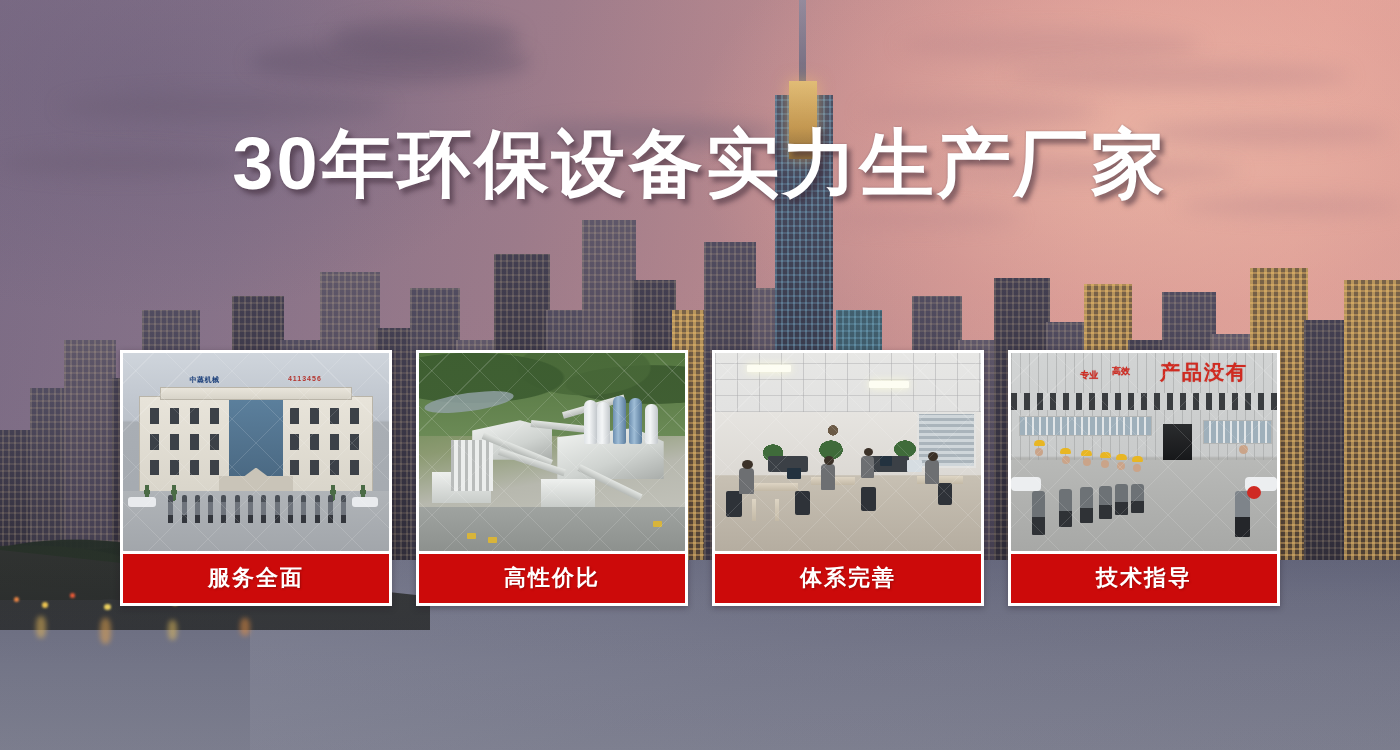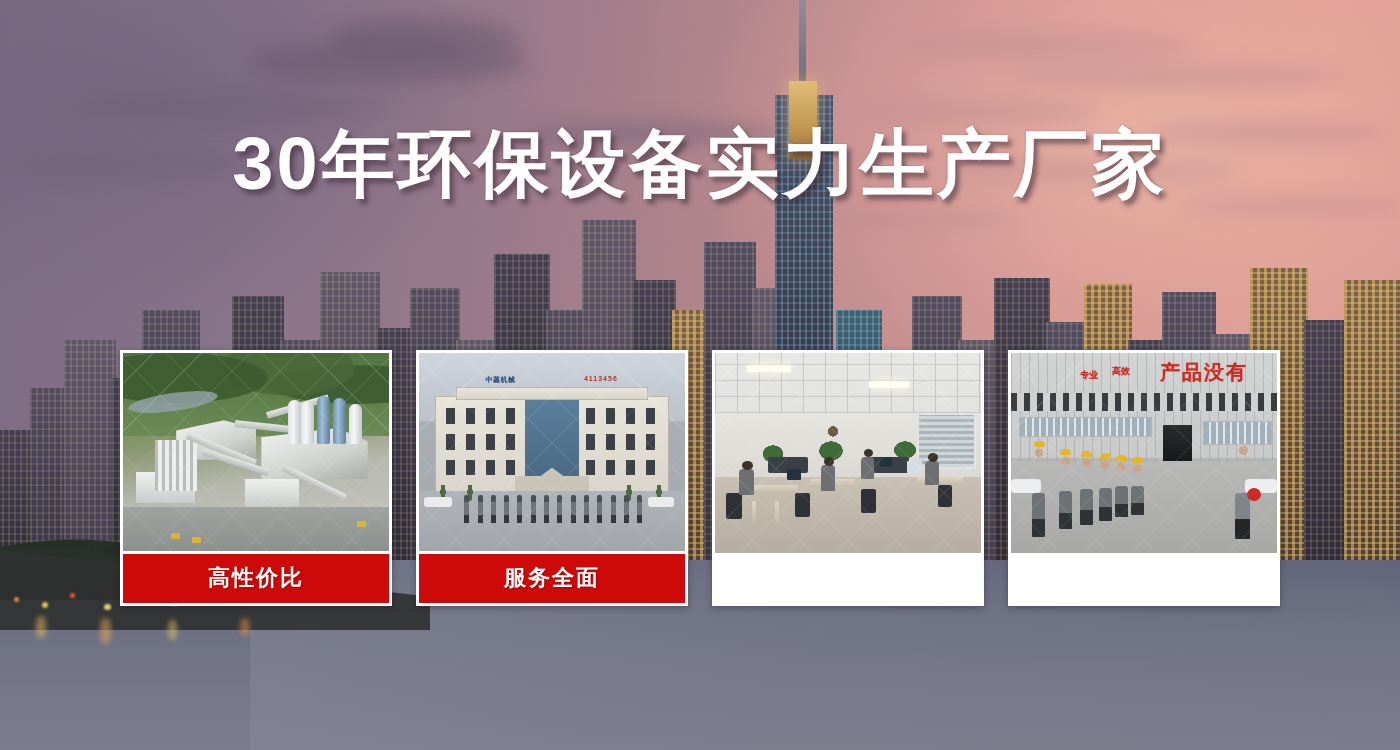--- a/index.html
+++ b/index.html
@@ -407,59 +407,20 @@
 
   <div class="veil"></div>
 
   <div class="headline">30年环保设备实力生产厂家</div>
 
 
   <div class="cards">
 
     <div class="card">
       <div class="photo">
-        <div class="p2">
-          <div class="green"></div>
-          <div class="river"></div>
-          <div class="yard"></div>
-
-          <div class="roofA" style="left:52%;top:38%;width:40%;height:26%;
-               clip-path:polygon(0 18%,72% 0,100% 26%,100% 100%,0 100%);"></div>
-          <div class="roofA" style="left:20%;top:34%;width:30%;height:20%;
-               clip-path:polygon(0 26%,60% 0,100% 22%,100% 100%,0 100%);"></div>
-          <div class="bldg2" style="left:5%;top:60%;width:22%;height:16%;"></div>
-          <div class="bldg2" style="left:46%;top:64%;width:20%;height:14%;"></div>
-          <div class="bldg2" style="left:12%;top:44%;width:16%;height:26%;
-               background-image:repeating-linear-gradient(90deg,#b9bcbb 0 3px,#eceeed 3px 7px);"></div>
-
-          <div class="belt" style="left:24%;top:40%;width:28%;transform:rotate(22deg);"></div>
-          <div class="belt" style="left:30%;top:48%;width:26%;transform:rotate(18deg);"></div>
-          <div class="belt" style="left:54%;top:30%;width:24%;transform:rotate(-16deg);"></div>
-          <div class="belt" style="left:60%;top:56%;width:26%;transform:rotate(26deg);"></div>
-          <div class="belt" style="left:42%;top:34%;width:22%;transform:rotate(6deg);"></div>
-
-          <div class="silo" style="left:62%;top:24%;height:22%;"></div>
-          <div class="silo" style="left:67%;top:25%;height:21%;"></div>
-          <div class="silo b" style="left:73%;top:22%;height:24%;"></div>
-          <div class="silo b" style="left:79%;top:23%;height:23%;"></div>
-          <div class="silo" style="left:85%;top:26%;height:20%;"></div>
-
-          <div class="dig" style="left:18%;bottom:6%;"></div>
-          <div class="dig" style="left:26%;bottom:4%;"></div>
-          <div class="dig" style="left:88%;bottom:12%;"></div>
-        </div>
-        <div class="wm"></div>
-      </div>
-      <div class="cap">
-        <span>高性价比</span>
-      </div>
-    </div>
-
-    <div class="card">
-      <div class="photo">
         <div class="p1">
           <div class="sky1"></div>
 
           <div class="blk" style="left:6%;top:22%;width:88%;height:54%;"></div>
 
           <div class="blk" style="left:14%;top:17%;width:72%;height:7%;"></div>
 
           <div class="rowwin" style="left:10%;top:28%;width:80%;height:8%;"></div>
           <div class="rowwin" style="left:10%;top:41%;width:80%;height:8%;"></div>
           <div class="rowwin" style="left:10%;top:54%;width:80%;height:8%;"></div>
@@ -498,20 +459,59 @@
         </div>
         <div class="wm"></div>
       </div>
       <div class="cap">
         <span>服务全面</span>
       </div>
     </div>
 
     <div class="card">
       <div class="photo">
+        <div class="p2">
+          <div class="green"></div>
+          <div class="river"></div>
+          <div class="yard"></div>
+
+          <div class="roofA" style="left:52%;top:38%;width:40%;height:26%;
+               clip-path:polygon(0 18%,72% 0,100% 26%,100% 100%,0 100%);"></div>
+          <div class="roofA" style="left:20%;top:34%;width:30%;height:20%;
+               clip-path:polygon(0 26%,60% 0,100% 22%,100% 100%,0 100%);"></div>
+          <div class="bldg2" style="left:5%;top:60%;width:22%;height:16%;"></div>
+          <div class="bldg2" style="left:46%;top:64%;width:20%;height:14%;"></div>
+          <div class="bldg2" style="left:12%;top:44%;width:16%;height:26%;
+               background-image:repeating-linear-gradient(90deg,#b9bcbb 0 3px,#eceeed 3px 7px);"></div>
+
+          <div class="belt" style="left:24%;top:40%;width:28%;transform:rotate(22deg);"></div>
+          <div class="belt" style="left:30%;top:48%;width:26%;transform:rotate(18deg);"></div>
+          <div class="belt" style="left:54%;top:30%;width:24%;transform:rotate(-16deg);"></div>
+          <div class="belt" style="left:60%;top:56%;width:26%;transform:rotate(26deg);"></div>
+          <div class="belt" style="left:42%;top:34%;width:22%;transform:rotate(6deg);"></div>
+
+          <div class="silo" style="left:62%;top:24%;height:22%;"></div>
+          <div class="silo" style="left:67%;top:25%;height:21%;"></div>
+          <div class="silo b" style="left:73%;top:22%;height:24%;"></div>
+          <div class="silo b" style="left:79%;top:23%;height:23%;"></div>
+          <div class="silo" style="left:85%;top:26%;height:20%;"></div>
+
+          <div class="dig" style="left:18%;bottom:6%;"></div>
+          <div class="dig" style="left:26%;bottom:4%;"></div>
+          <div class="dig" style="left:88%;bottom:12%;"></div>
+        </div>
+        <div class="wm"></div>
+      </div>
+      <div class="cap">
+        <span>高性价比</span>
+      </div>
+    </div>
+
+    <div class="card">
+      <div class="photo">
         <div class="p3">
           <div class="ceil"></div>
           <div class="panel" style="left:12%;top:6%;width:44px;height:7px;"></div>
           <div class="panel" style="left:58%;top:14%;width:40px;height:7px;"></div>
           <div class="wall"></div>
           <div class="winr"></div>
           <div class="art"></div>
           <div class="floor"></div>
 
           <div class="plant" style="left:17%;top:46%;width:26px;height:20px;"></div>
@@ -540,20 +540,23 @@
           <div class="pers h" style="left:10%;top:54%;width:11px;height:9px;border-radius:50%;"></div>
           <div class="pers" style="left:40%;top:56%;width:14px;height:26px;"></div>
           <div class="pers h" style="left:41%;top:52%;width:10px;height:9px;border-radius:50%;"></div>
           <div class="pers" style="left:55%;top:52%;width:13px;height:22px;"></div>
           <div class="pers h" style="left:56%;top:48%;width:9px;height:8px;border-radius:50%;"></div>
           <div class="pers" style="left:79%;top:54%;width:14px;height:24px;"></div>
           <div class="pers h" style="left:80%;top:50%;width:10px;height:9px;border-radius:50%;"></div>
         </div>
         <div class="wm"></div>
       </div>
+      <div class="cap">
+        <span>体系完善</span>
+      </div>
     </div>
 
     <div class="card">
       <div class="photo">
         <div class="p4">
           <div class="facade"></div>
 
           <div class="sign" style="left:56%;top:3%;font-size:20px;letter-spacing:2px;">产品没有</div>
           <div class="sign" style="left:26%;top:8%;font-size:9px;">专业</div>
           <div class="sign" style="left:38%;top:6%;font-size:9px;">高效</div>
@@ -590,16 +593,19 @@
           <div class="wk" style="left:45%;bottom:19%;height:29px;"></div>
           <div class="head" style="left:46%;bottom:40%;"></div>
           <div class="hat" style="left:45.5%;bottom:45%;"></div>
 
           <div class="boss" style="right:10%;bottom:7%;height:46px;"></div>
           <div class="head" style="right:11%;bottom:49%;width:9px;height:9px;"></div>
           <div class="helmet" style="right:6%;bottom:26%;"></div>
         </div>
         <div class="wm"></div>
       </div>
+      <div class="cap">
+        <span>技术指导</span>
+      </div>
     </div>
 
   </div>
 </div>
 
 </body></html>

